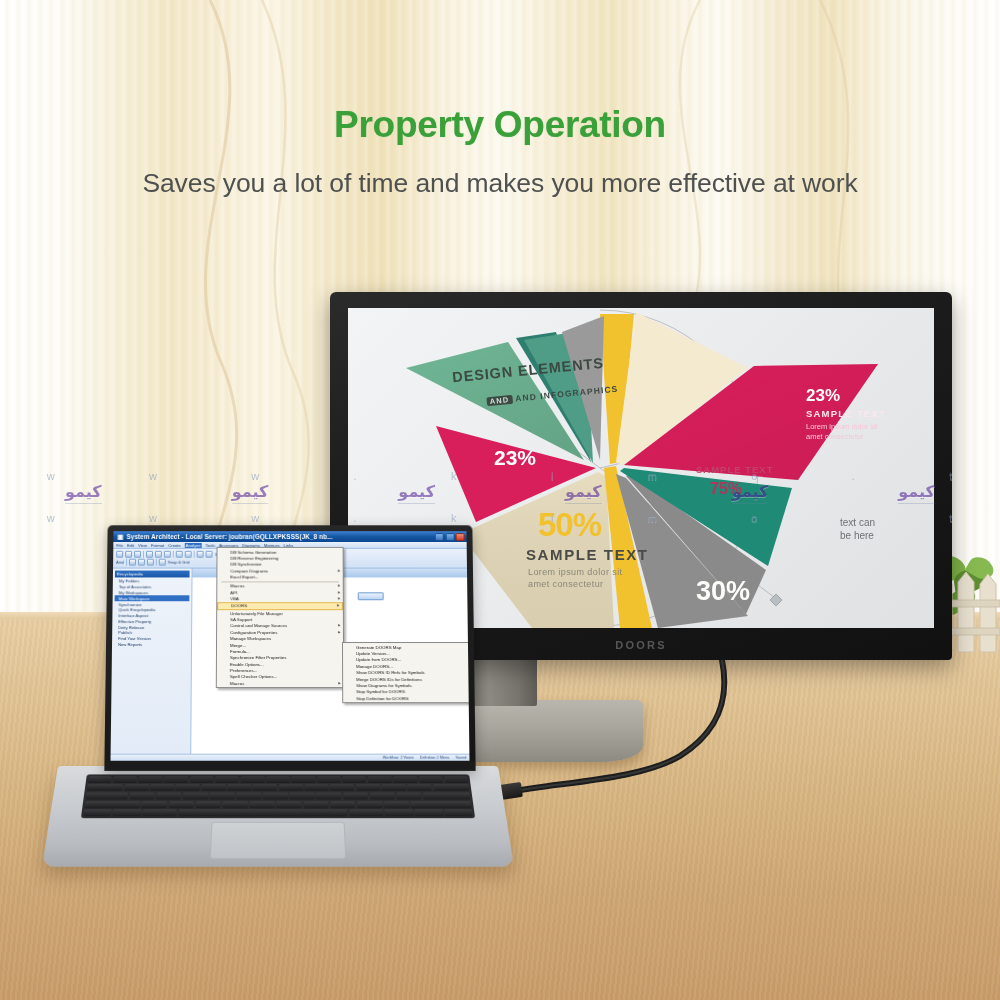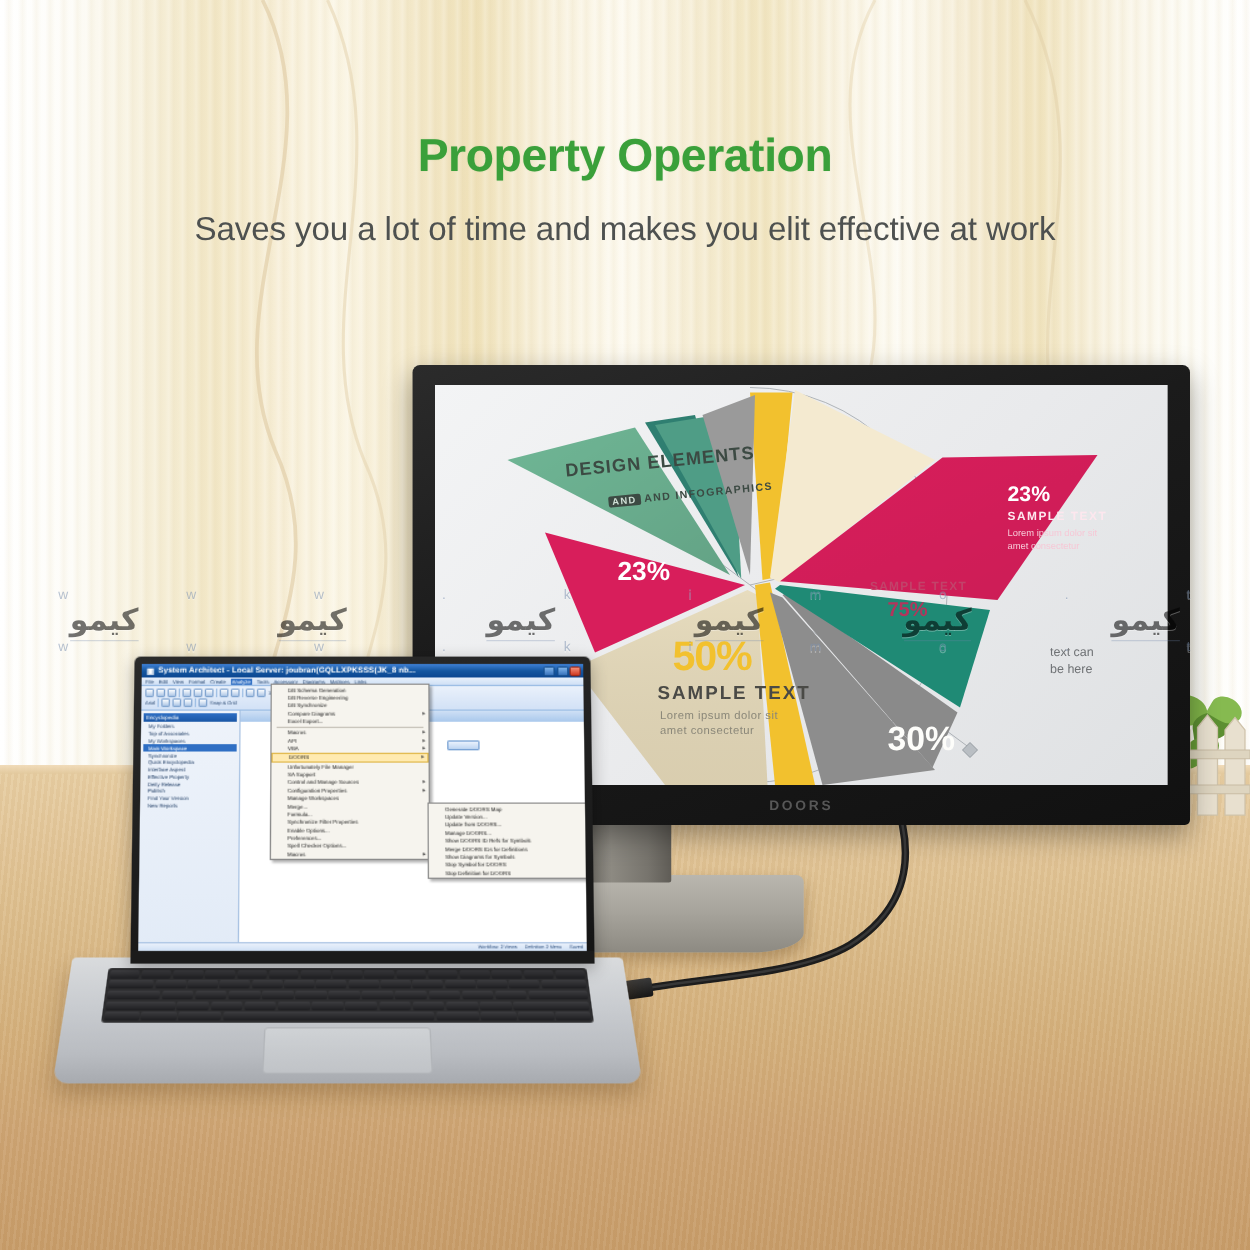--- a/index.html
+++ b/index.html
@@ -148,21 +148,21 @@
     font-size: 8.5px; letter-spacing: 1.1px; color: #3c4a43; font-weight:600;
   }
   .lbl-and {
     display:inline-block; background:#3c4a43; color:#cfe0d6;
     padding: 0 3px; border-radius:2px; margin-right:3px; font-size:7.5px;
   }
   .lbl-23a { left: 146px; top: 138px; font-size: 21px; font-weight: bold; color: #fff; }
   .lbl-53  { left: 190px; top: 198px; font-size: 33px; font-weight: bold; color: #f2c12e; letter-spacing:-1px;}
   .lbl-sample-text { left: 178px; top: 238px; font-size: 15px; letter-spacing: 1.6px; color: #4a4a46; font-weight:600;}
   .lbl-lorem { left: 180px; top: 258px; font-size: 9px; line-height: 12px; color: #8a8779; letter-spacing:.4px;}
-  .lbl-30  { left: 348px; top: 268px; font-size: 27px; font-weight: bold; color: #fdfdfa; margin-left: 14px; }
+  .lbl-30  { left: 348px; top: 268px; font-size: 27px; font-weight: bold; color: #fdfdfa; }
   .lbl-23b { left: 458px; top: 78px; font-size: 17px; font-weight: bold; color: #fff; }
   .lbl-23b-sub { left: 458px; top: 100px; font-size: 9.5px; letter-spacing: 1.2px; color: #fde7ee; font-weight:600;}
   .lbl-23b-lorem { left: 458px; top: 114px; font-size: 7.5px; line-height:10px; color: #f6c8d6;}
   .lbl-46 { left: 362px; top: 172px; font-size: 16px; font-weight:bold; color:#b3355c; }
   .lbl-46-sub { left: 348px; top: 156px; font-size: 9.5px; letter-spacing:1px; color:#c2436a; font-weight:600;}
   .lbl-top-lorem { left: 318px; top: 20px; font-size: 7.5px; line-height: 10.5px; color: #8d8473; letter-spacing:.3px;}
   .lbl-textcan-r { left: 492px; top: 208px; font-size: 10px; line-height: 13px; color: #6f7275; text-align:left;}
   .lbl-textcan-l { left: 22px; top: 288px; font-size: 10px; line-height: 13px; color: #6f7275;}
 
   
@@ -264,21 +264,21 @@
     background: linear-gradient(180deg,#3a3a3a,#161616); border-radius:2px;
     transform: rotate(-8deg);
   }
 
   
   .watermark {
     position:absolute; inset:0; pointer-events:none; z-index: 40;
     opacity: .55;
   }
   .wm-row { position:absolute; left:0; width:1000px; display:flex; justify-content:space-around; }
-  .wm-ar { font-size: 24px; color:#000000; font-weight:600;
+  .wm-ar { font-size: 16px; color:#4c1d95; font-weight:600;
            text-shadow:0 1px 0 rgba(255,255,255,.55); font-family:"DejaVu Sans", sans-serif;text-align:center;}
   .wm-dot { font-size: 11px; color:#7f94b2; letter-spacing:1px;
             text-shadow:0 1px 0 rgba(255,255,255,.55);}
   .wm-under { position:absolute; height:1.5px; background:#6f86a8; opacity:.5; border-radius:1px;}
 </style>
 </head>
 <body>
 
 <div id="scene">
 
@@ -299,21 +299,21 @@
       <path d="M90 0 C 30 110, 130 230, 70 340" fill="none" stroke="#e4d2ac" stroke-width="2.5" opacity=".45"></path>
     </svg>
   </div>
   <div class="wave" style="left:780px">
     <svg width="160" height="640" viewBox="0 0 160 640">
       <path d="M40 0 C 110 140, 20 260, 80 380 C 130 480, 50 560, 70 640" fill="none" stroke="#e2cfa8" stroke-width="2.5" opacity=".5"></path>
     </svg>
   </div>
 
   <div class="title">Property Operation</div>
-  <div class="subtitle">Saves you a lot of time and makes you elit effective at work</div>
+  <div class="subtitle">Saves you a lot of time and makes you more effective at work</div>
 
   <div class="desk"></div>
   <div class="desk-edge-hi"></div>
 
   <div class="plant-leaves">
     <div class="leaf" style="left:6px;  top:4px;  width:30px;height:22px;background:#6fa23c;transform:rotate(-18deg);"></div>
     <div class="leaf" style="left:30px; top:0px;  width:34px;height:24px;background:#7fb348;transform:rotate(14deg);"></div>
     <div class="leaf" style="left:52px; top:14px; width:30px;height:22px;background:#5d8f32;transform:rotate(-8deg);"></div>
     <div class="leaf" style="left:14px; top:26px; width:32px;height:22px;background:#8abe55;transform:rotate(22deg);"></div>
     <div class="leaf" style="left:44px; top:34px; width:30px;height:20px;background:#679b37;transform:rotate(-26deg);"></div>

